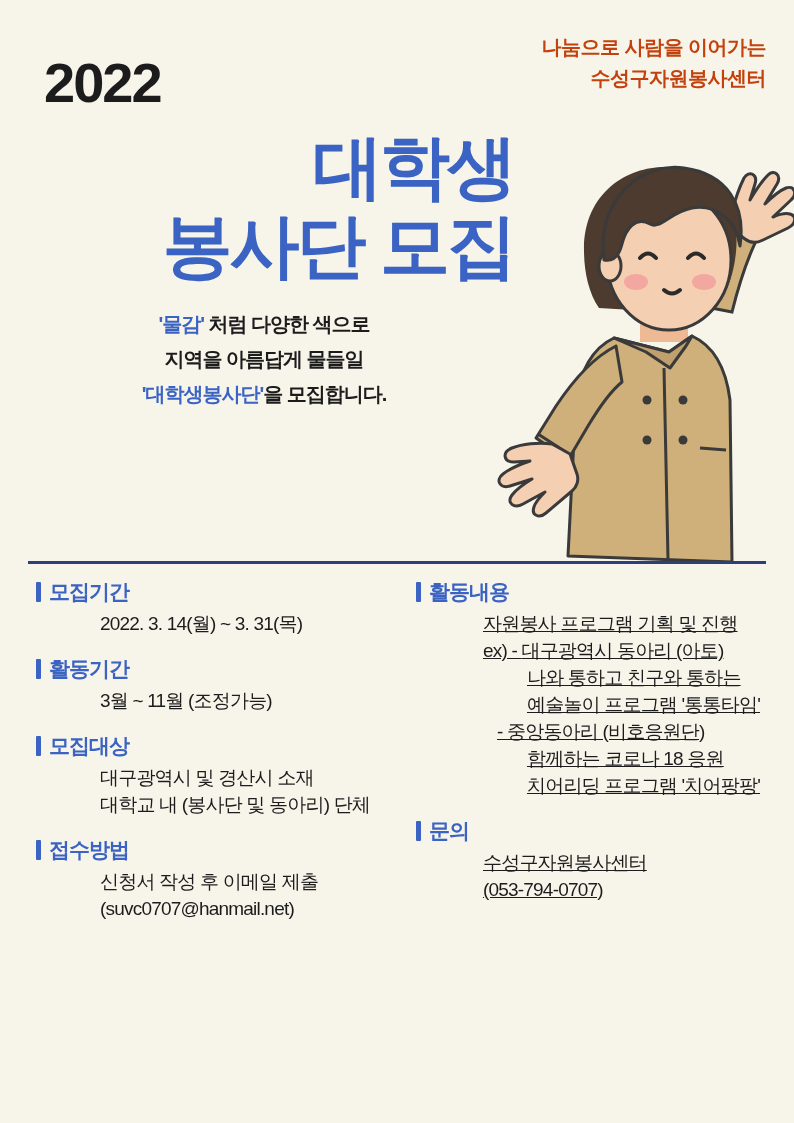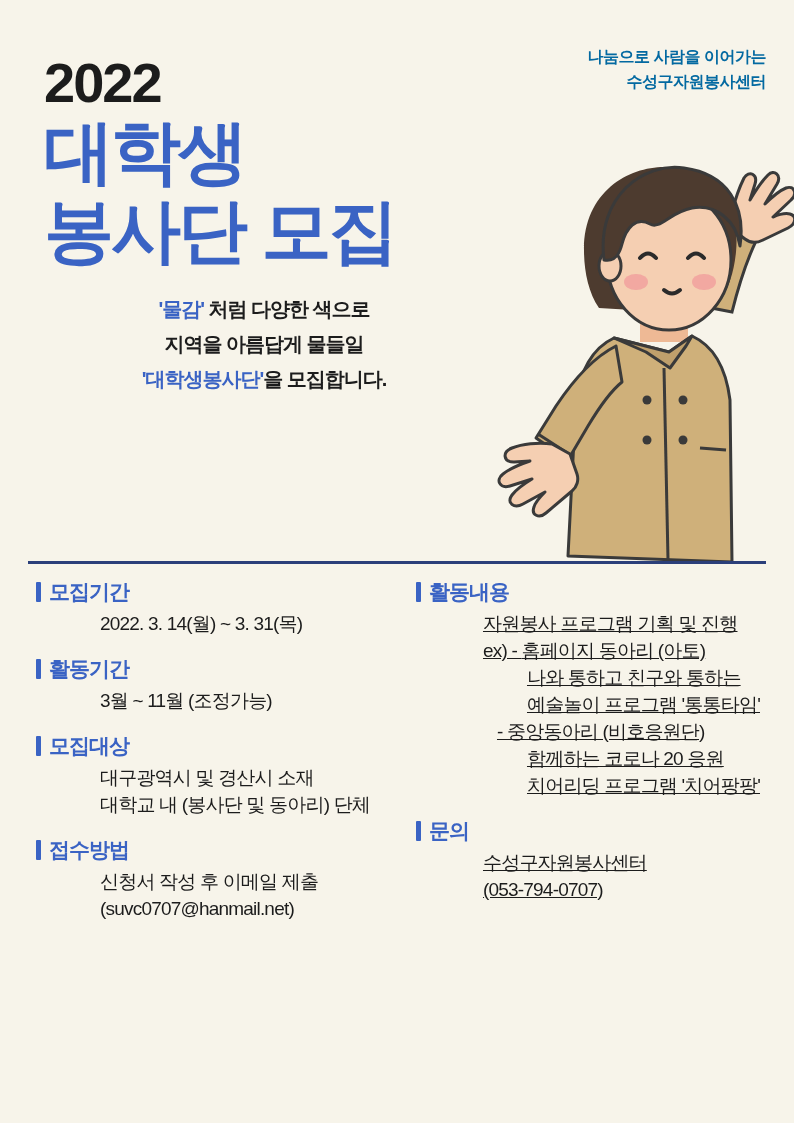--- a/index.html
+++ b/index.html
@@ -19,26 +19,26 @@
     position: relative;
     width: 794px;
     height: 1123px;
     background: #f7f4ea;
     overflow: hidden;
   }
 
   
   .brand {
     position: absolute;
-    top: 45px;
+    top: 32px;
     right: 28px;
     text-align: right;
-    color: #0369a1;
-    font-weight: bold;
-    font-size: 16px;
+    color: #c2410c;
+    font-weight: bold;
+    font-size: 20px;
     line-height: 1.55;
     letter-spacing: -0.5px;
   }
 
   
   .title-block {
     position: absolute;
     left: 44px;
     top: 56px;
     width: 470px;
@@ -49,21 +49,22 @@
     letter-spacing: -2px;
     color: #1c1c1c;
     line-height: 0.95;
   }
   .headline {
     font-size: 70px;
     font-weight: bold;
     color: #3a63c4;
     letter-spacing: -3px;
     line-height: 1.12;
-    margin-top: 4px;
+    margin-top: 19px;
+    text-align: right;
   }
   .headline .line2 { display: block; }
 
   .sub-lines {
     margin-top: 22px;
     font-size: 20px;
     font-weight: bold;
     color: #1c1c1c;
     letter-spacing: -1px;
     line-height: 1.75;
@@ -264,25 +265,25 @@
 
     <div class="col col-right">
 
       <div class="section">
         <div class="sec-head">
           <span class="bar"></span>
           <span class="sec-title">활동내용</span>
         </div>
         <div class="sec-body">
           <span class="ln">자원봉사 프로그램 기획 및 진행</span>
-          <span class="ln"><span>ex) - </span><span class="under">홈페이지 동아리 (아토)</span></span>
+          <span class="ln"><span>ex) - </span><span class="under">대구광역시 동아리 (아토)</span></span>
           <span class="ln ind2">나와 통하고 친구와 통하는</span>
           <span class="ln ind2">예술놀이 프로그램 '통통타임'</span>
           <span class="ln ind1"><span>- </span><span class="under">중앙동아리 (비호응원단)</span></span>
-          <span class="ln ind2">함께하는 코로나 20 응원</span>
+          <span class="ln ind2">함께하는 코로나 18 응원</span>
           <span class="ln ind2">치어리딩 프로그램 '치어팡팡'</span>
         </div>
       </div>
 
 
       <div class="section">
         <div class="sec-head">
           <span class="bar"></span>
           <span class="sec-title">문의</span>
         </div>

